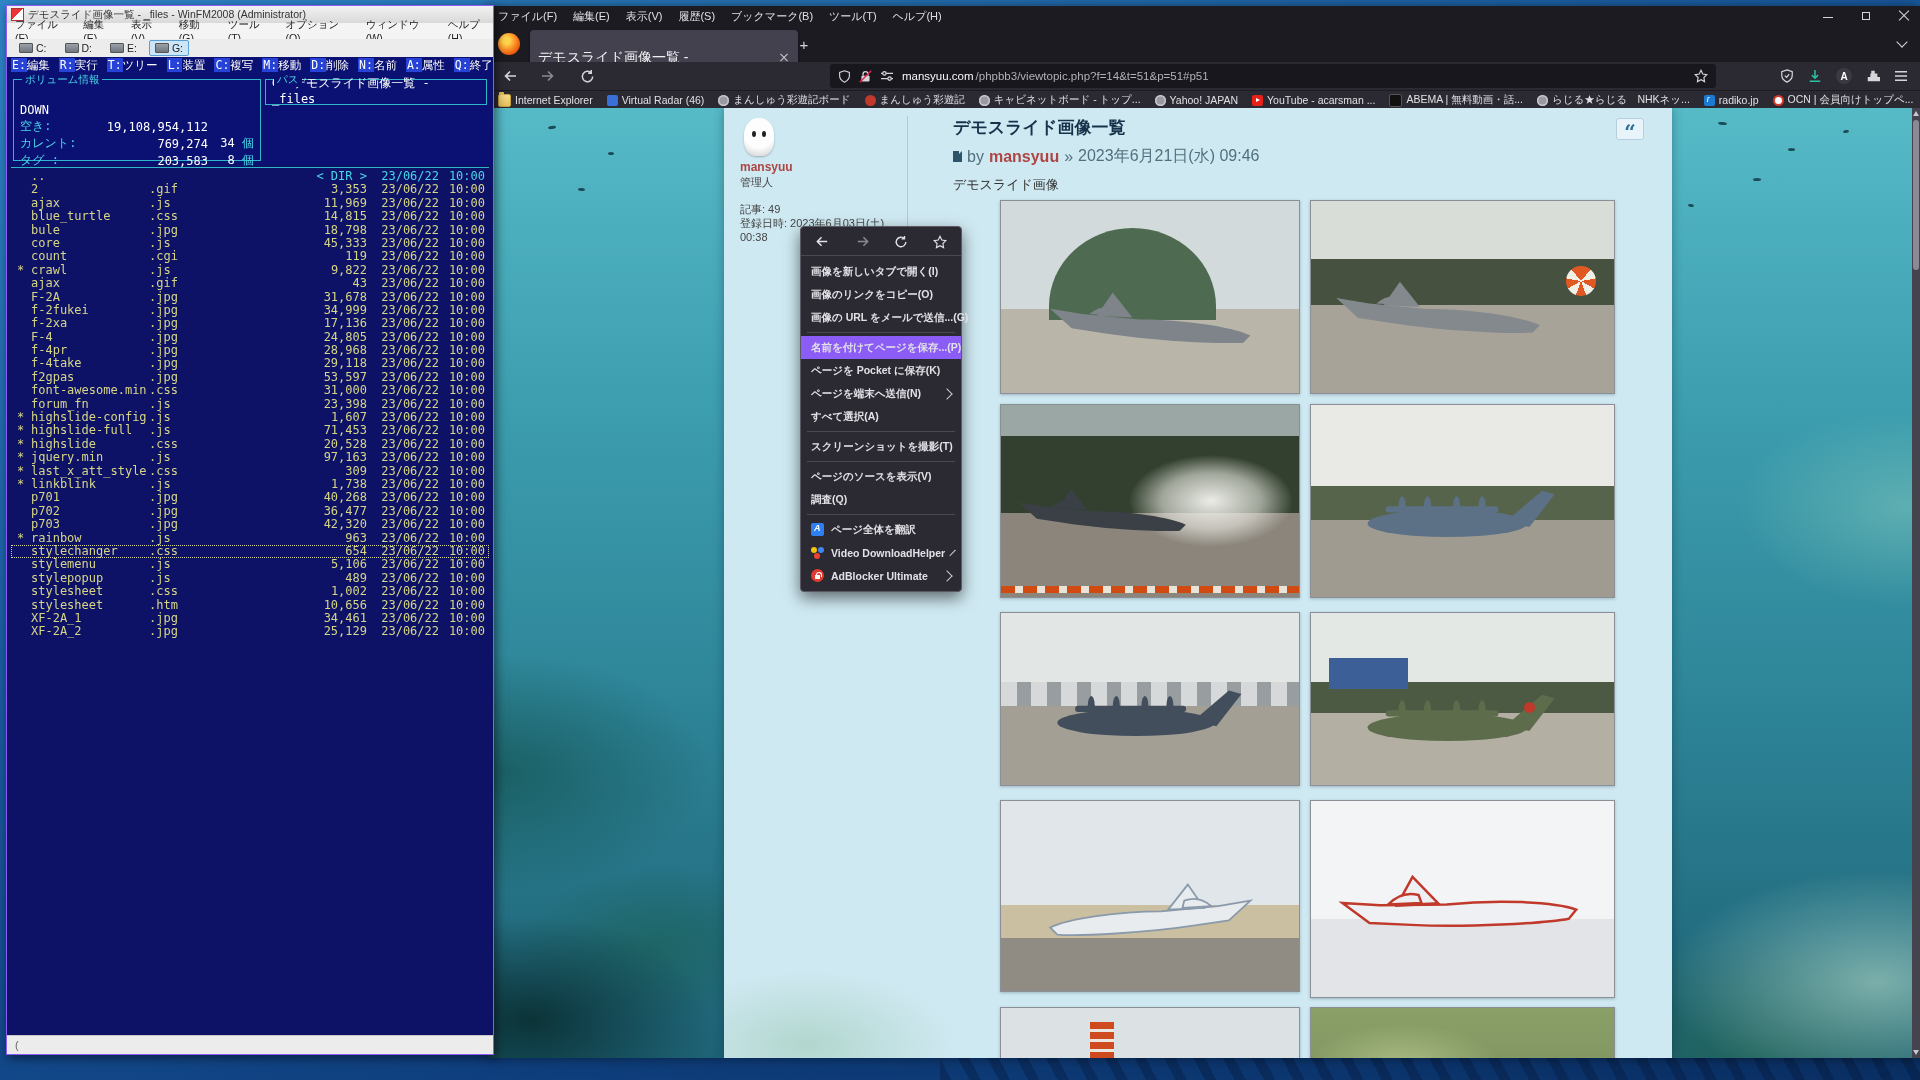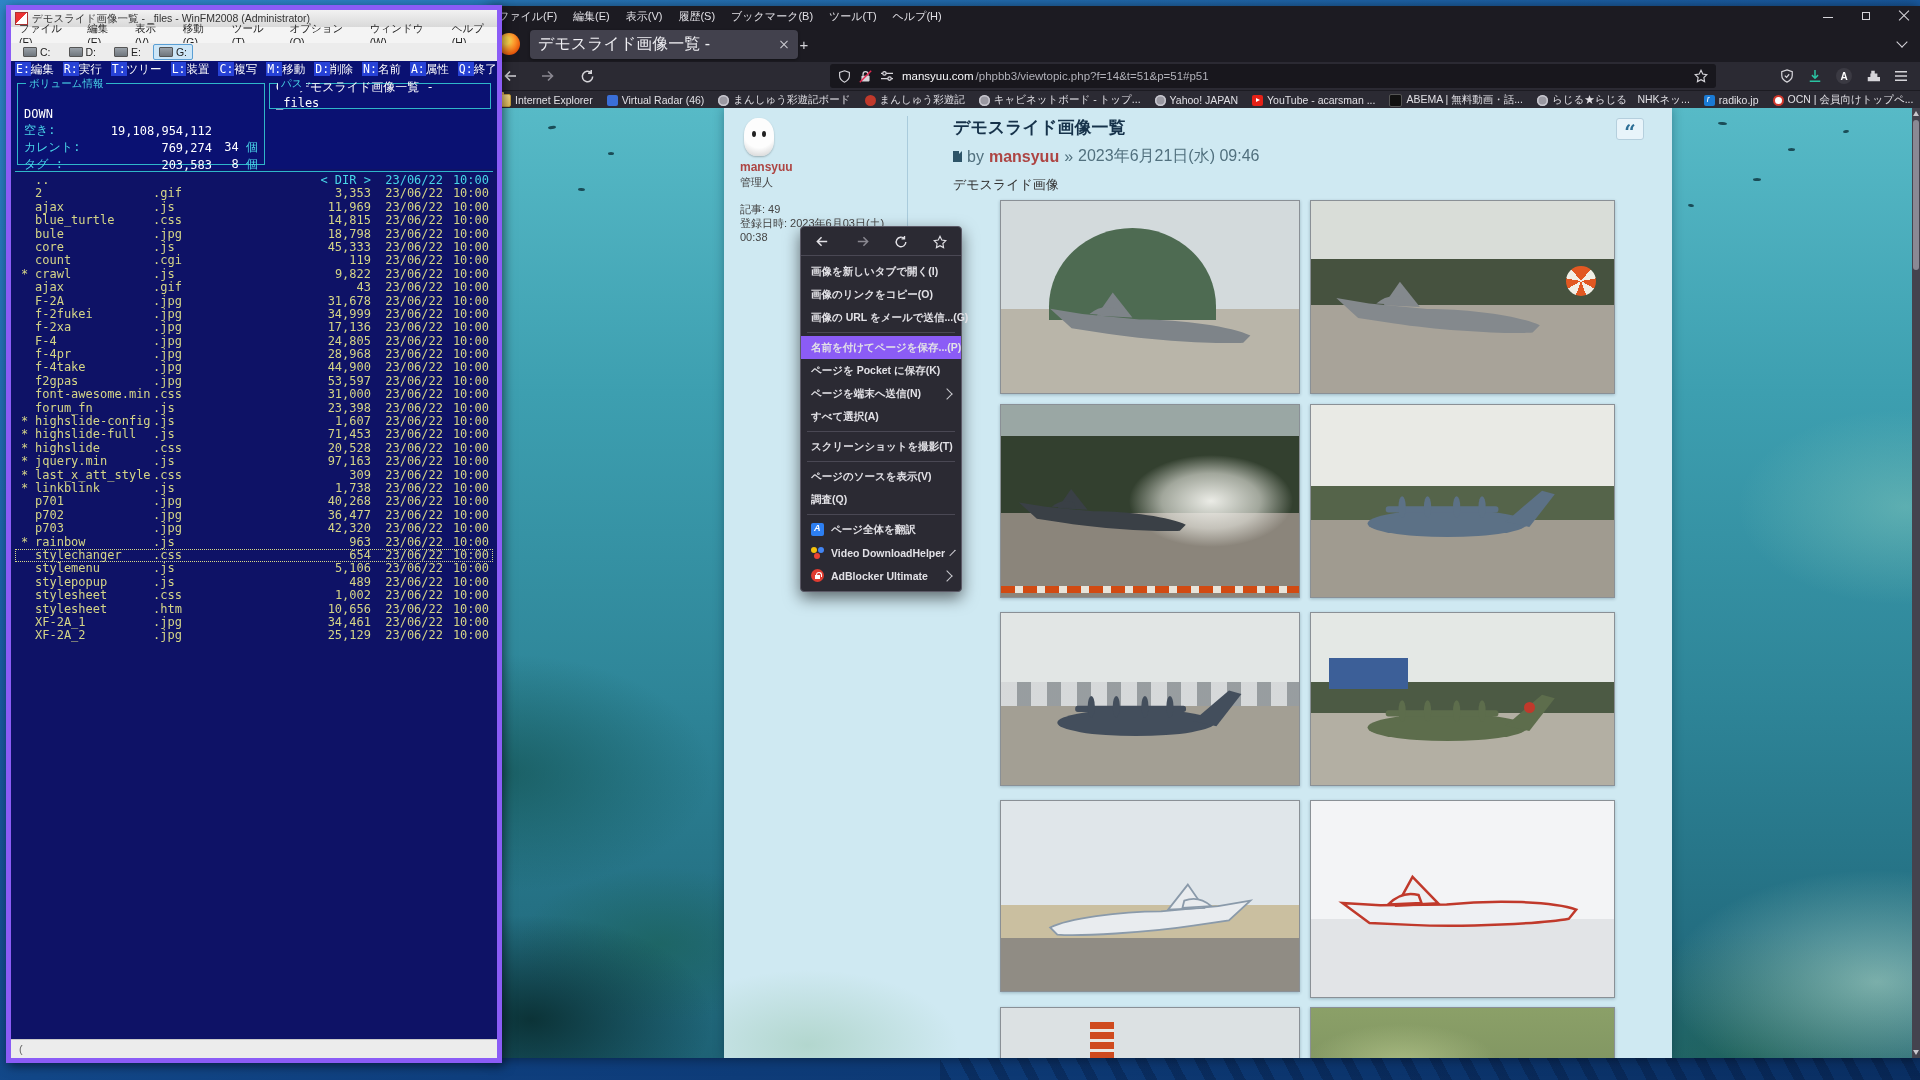--- a/index.html
+++ b/index.html
@@ -7,21 +7,21 @@
          font-family:"Liberation Sans",sans-serif;-webkit-font-smoothing:antialiased;}
   
   #desktop{position:absolute;inset:0;
     background:linear-gradient(160deg,#2f86c8 0%,#1b5fa6 35%,#104majoron 0,#0f3f7e 70%,#0a2f63 100%);
     background:linear-gradient(160deg,#2f86c8 0%,#1b5fa6 35%,#0f3f7e 70%,#0a2f63 100%);}
   #desktop .stripes{position:absolute;right:0;bottom:0;width:980px;height:150px;
     background:repeating-linear-gradient(62deg,rgba(4,18,48,.38) 0 10px,transparent 10px 26px);
     opacity:.8;}
   
   #fm{position:absolute;left:6px;top:5px;width:486px;height:1048px;background:#0e1266;
-      border:5px solid #8b5cf6;box-shadow:2px 3px 10px rgba(0,0,10,.55);font-size:12px;}
+      border:1px solid #8b5cf6;box-shadow:2px 3px 10px rgba(0,0,10,.55);font-size:12px;}
   #fm .titlebar{position:absolute;left:0;top:0;right:0;height:17px;
       background:linear-gradient(#f2f2f2,#d9d9d9);color:#333;font-size:10.5px;
       display:flex;align-items:center;padding-left:4px;gap:4px;}
   #fm .appicon{width:11px;height:11px;background:linear-gradient(135deg,#e33 0 50%,#fff 50% 100%);
       border:1px solid #a33;flex:none;}
   #fm .menubar{position:absolute;left:0;top:17px;right:0;height:16px;background:#f4f4f4;
       color:#222;font-size:10.5px;display:flex;align-items:center;gap:14px;padding-left:8px;border-bottom:1px solid #d2d2d2;}
   #fm .drivebar{position:absolute;left:0;top:33px;right:0;height:18px;background:#ececec;
       display:flex;align-items:center;gap:6px;padding-left:6px;border-bottom:1px solid #cfcfcf;font-size:10.5px;color:#222;}
   .drivebtn{display:flex;align-items:center;gap:3px;padding:1px 5px;border:1px solid transparent;border-radius:2px;}
@@ -65,21 +65,21 @@
   .wincontrols{position:absolute;top:2px;right:10px;display:flex;gap:26px;align-items:center;height:16px;}
   .wc{width:12px;height:12px;position:relative;}
   .wc-min::after{content:"";position:absolute;left:1px;right:1px;top:7px;border-top:1.5px solid #d6d5da;}
   .wc-max::after{content:"";position:absolute;inset:2px;border:1.2px solid #d6d5da;}
   .wc-close::before,.wc-close::after{content:"";position:absolute;left:-1px;top:5px;width:14px;border-top:1.4px solid #d6d5da;}
   .wc-close::before{transform:rotate(45deg);} .wc-close::after{transform:rotate(-45deg);}
   #ff .tabbar{position:absolute;left:0;top:20px;right:0;height:36px;background:#1c1b22;}
   .fxlogo{position:absolute;left:10px;top:7px;width:22px;height:22px;border-radius:50%;
       background:radial-gradient(circle at 38% 35%,#ffd54d 0 18%,#ff9d2e 40%,#e8590c 72%,#b63a0e 100%);}
   .tab{position:absolute;left:42px;top:4px;width:252px;height:29px;background:#42414d;border-radius:4px;
-      display:flex;align-items:center;color:#f0f0f4;font-size:16px;padding:0 8px;box-shadow:0 1px 3px rgba(0,0,0,.4);}
+      display:flex;align-items:center;color:#f0f0f4;font-size:14px;padding:13px 8px;box-shadow:0 1px 3px rgba(0,0,0,.4);}
   .tab .tlabel{flex:1;overflow:hidden;white-space:nowrap;}
   .tabclose{position:relative;width:12px;height:12px;flex:none;}
   .tabclose::before,.tabclose::after{content:"";position:absolute;left:1px;top:5px;width:10px;border-top:1.2px solid #cfced4;}
   .tabclose::before{transform:rotate(45deg);} .tabclose::after{transform:rotate(-45deg);}
   .newtab{position:absolute;left:306px;top:8px;width:20px;height:20px;color:#d6d5da;font-size:15px;
       display:flex;align-items:center;justify-content:center;}
   .alltabs{position:absolute;right:10px;top:10px;width:14px;height:14px;}
   .alltabs::after{content:"";position:absolute;left:2px;top:2px;width:7px;height:7px;
       border-right:1.6px solid #d6d5da;border-bottom:1.6px solid #d6d5da;transform:rotate(45deg);}
   #ff .navbar{position:absolute;left:0;top:56px;right:0;height:28px;background:#2b2a33;display:flex;align-items:center;}
@@ -801,21 +801,21 @@
             <span class="c-date">23/06/22</span>
             <span class="c-time">10:00</span>
           </div>
 
           <div class="frow">
             <span class="c-tag"></span>
             <span class="c-name">
               <b class="nm">f-4take</b>
               <i class="ex">.jpg</i>
             </span>
-            <span class="c-size">44,900</span>
+            <span class="c-size">29,118</span>
             <span class="c-date">23/06/22</span>
             <span class="c-time">10:00</span>
           </div>
 
           <div class="frow">
             <span class="c-tag"></span>
             <span class="c-name">
               <b class="nm">f2gpas</b>
               <i class="ex">.jpg</i>
             </span>

